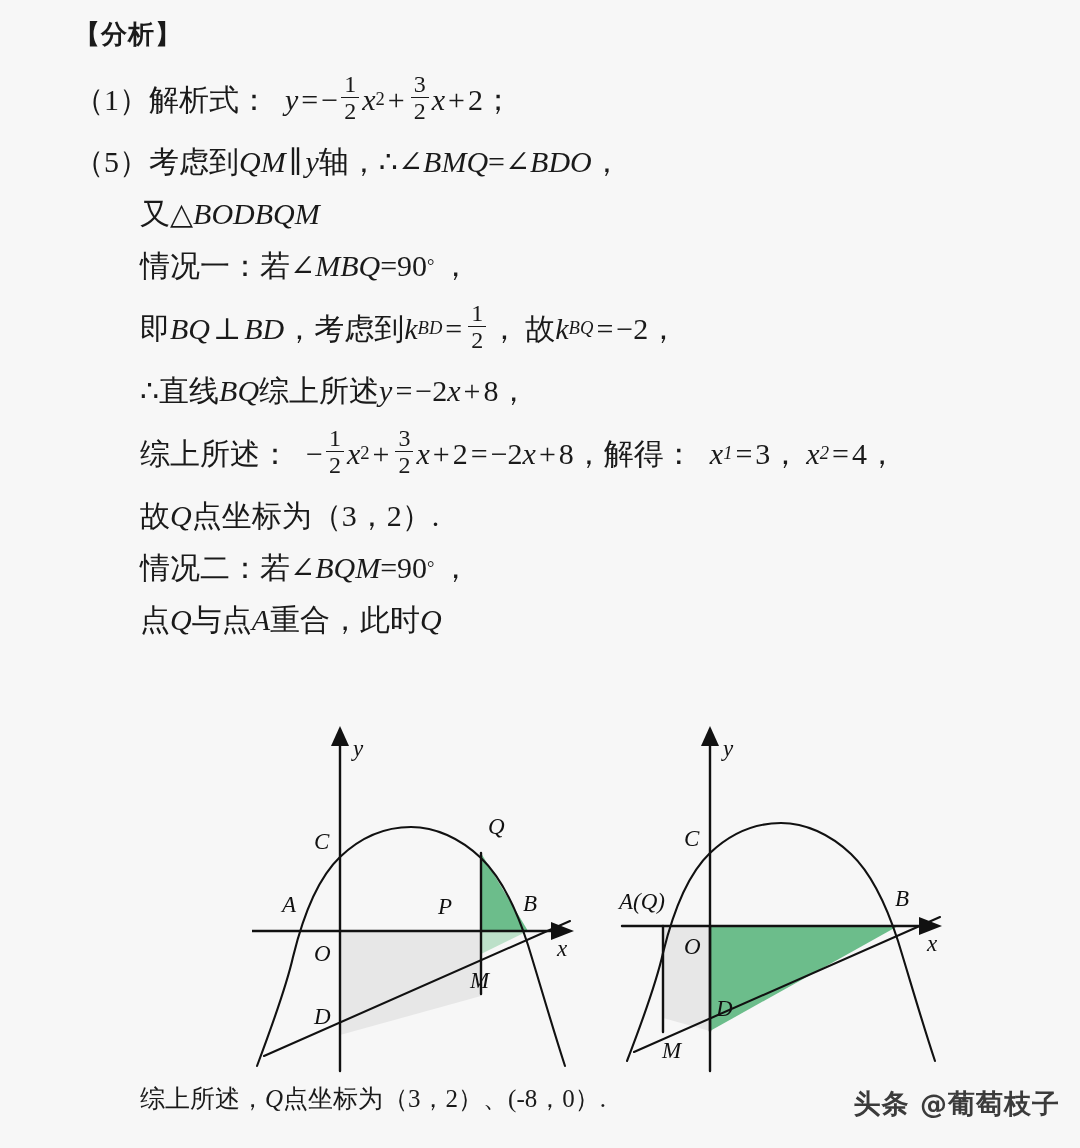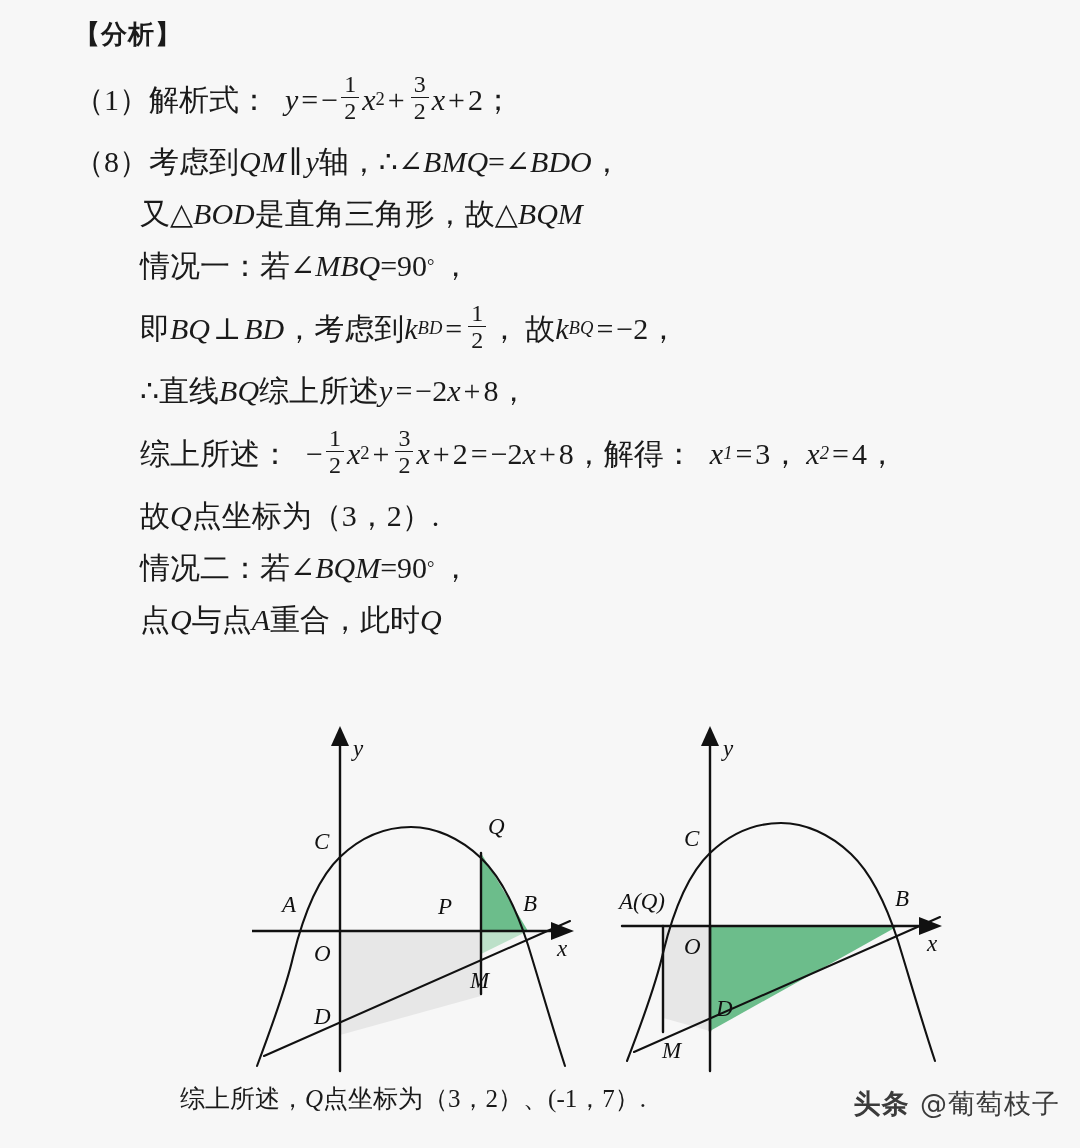--- a/index.html
+++ b/index.html
@@ -53,28 +53,28 @@
   .deg{font-size:0.62em;vertical-align:0.55em;}
 
   
   .figures{position:absolute;left:0;top:726px;width:1080px;height:350px;}
   .fig{position:absolute;top:0;}
   .fig1{left:252px;}
   .fig2{left:612px;}
 
   
   .footer{position:absolute;left:0;top:1082px;width:1080px;height:52px;}
-  .concl{position:absolute;left:140px;top:0;font-size:25px;white-space:nowrap;display:flex;align-items:center;margin-left:40px;}
+  .concl{position:absolute;left:140px;top:0;font-size:25px;white-space:nowrap;display:flex;align-items:center;}
   .watermark{
     position:absolute;right:20px;top:4px;
     font-family:"DejaVu Sans","Liberation Sans",sans-serif;
     font-size:27px;font-weight:700;color:#3b3b3b;
     white-space:nowrap;letter-spacing:1px;
   }
-  .wm-at{font-family:"DejaVu Sans",sans-serif;font-weight:400;}
+  .wm-at{font-family:"DejaVu Sans",sans-serif;font-weight:700;}
 </style>
 </head>
 <body>
 
 <div class="page">
 
   <div class="textblock">
 
     <div class="line hdr">【分析】</div>
 
@@ -95,36 +95,35 @@
         <span class="num">3</span>
         <span class="den">2</span>
       </span>
       <span class="mi">x</span>
       <span class="op">+</span>
       <span class="mn">2</span>
       <span>；</span>
     </div>
 
     <div class="line">
-      <span>（8）考虑到 </span>
+      <span>（5）考虑到 </span>
       <span class="mi">QM</span>
       <span class="op">∥</span>
       <span class="mi">y</span>
       <span> 轴，</span>
       <span>∴</span>
       <span class="mi">∠BMQ</span>
       <span class="mn">=</span>
       <span class="mi">∠BDO</span>
       <span>，</span>
     </div>
 
     <div class="line indent">
       <span>又△</span>
       <span class="mi">BOD</span>
-      <span> 是直角三角形，故△</span>
       <span class="mi">BQM</span>
     </div>
 
     <div class="line indent">
       <span>情况一：若</span>
       <span class="mi">∠MBQ</span>
       <span class="mn">=90</span>
       <span class="deg">°</span>
       <span class="sp"></span>
       <span>，</span>
@@ -316,21 +315,21 @@
         <text x="283" y="180">B</text>
       </g>
     </svg>
 
   </div>
 
   <div class="footer">
     <div class="concl">
       <span>综上所述，</span>
       <span class="mi">Q</span>
-      <span> 点坐标为（3，2）、(-1，7）.</span>
+      <span> 点坐标为（3，2）、(-8，0）.</span>
     </div>
     <div class="watermark">
       <span>头条</span>
       <span class="wm-at">@葡萄枝子</span>
     </div>
   </div>
 
 </div>
 
 </body></html>

